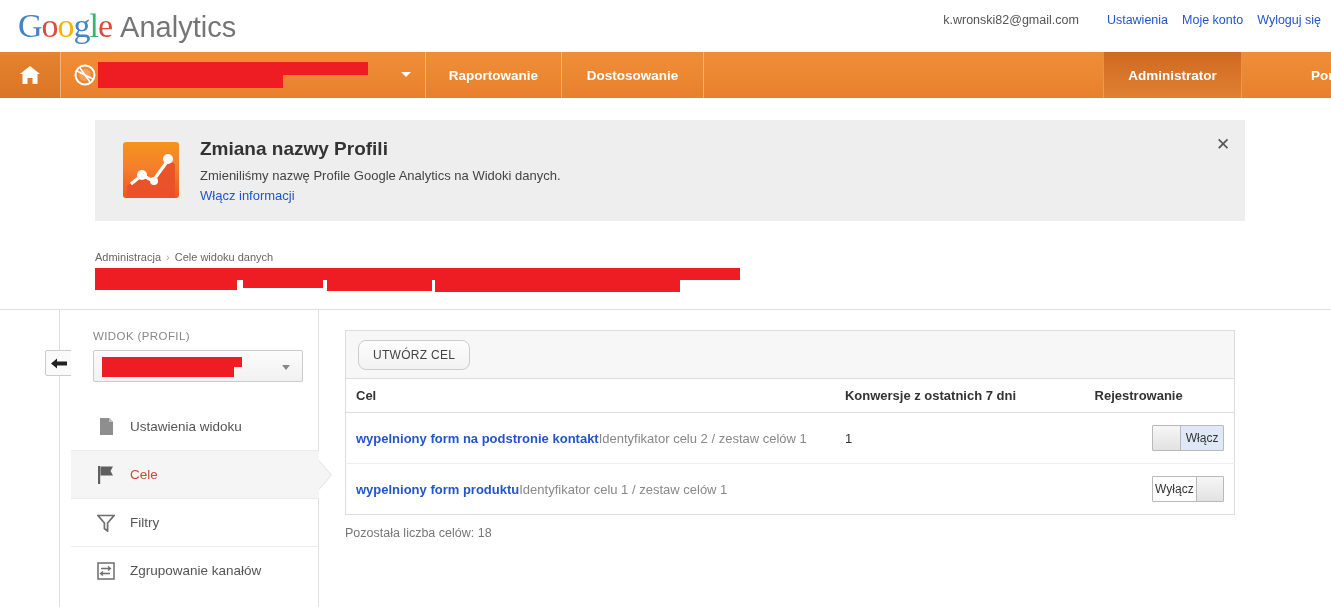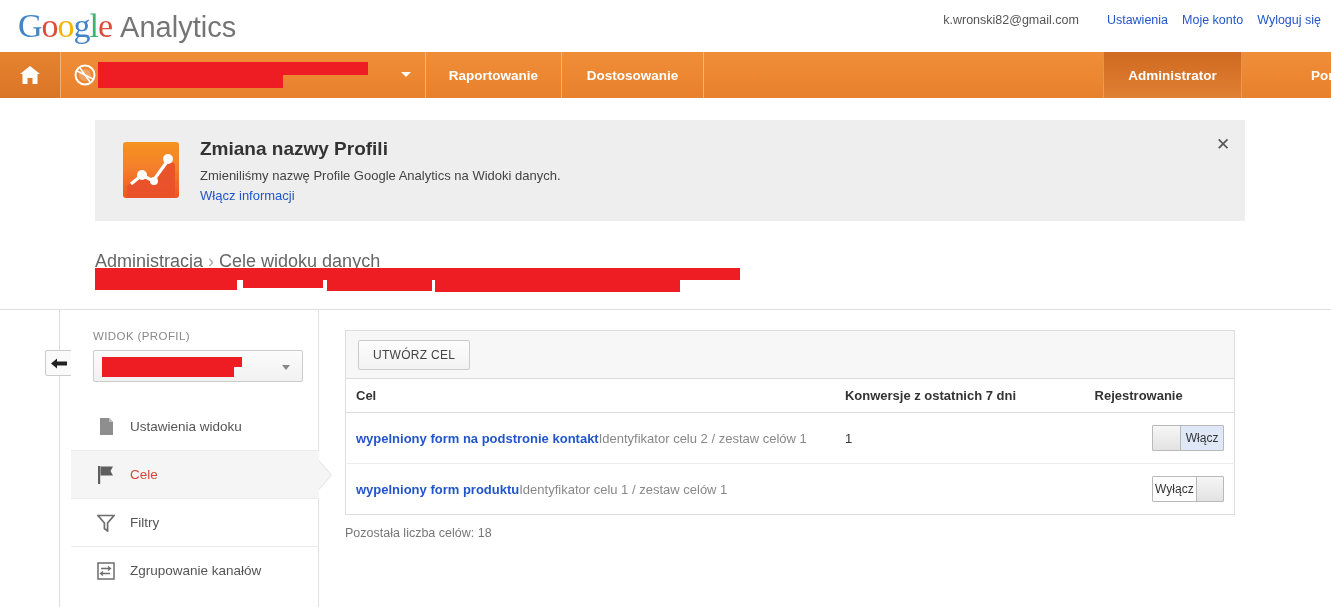--- a/index.html
+++ b/index.html
@@ -64,21 +64,21 @@
   .banner-title { position: absolute; left: 105px; top: 18px; font-size: 19px;
                   font-weight: bold; color: #333; }
   .banner-sub { position: absolute; left: 105px; top: 48px; font-size: 13px; color: #444; }
   .banner-link { position: absolute; left: 105px; top: 68px; font-size: 13px;
                  color: #2255cc; text-decoration: none; cursor: pointer; }
   .banner-close { position: absolute; right: 8px; top: 10px; width: 28px; height: 28px;
                   display: flex; align-items: center; justify-content: center;
                   color: #555; font-size: 17px; cursor: pointer; }
 
   
-  .crumbs { position: absolute; left: 95px; top: 251px; font-size: 18px; color: #666; }
+  .crumbs { position: absolute; left: 95px; top: 251px; font-size: 11px; color: #666; }
   .crumbs .sep { color: #aaa; margin: 0 5px; }
   .title-redact { position: absolute; left: 95px; top: 268px; }
   .title-redact .tr1 { position: absolute; left: 0; top: 0; width: 645px; height: 12px; }
   .title-redact .tr2 { position: absolute; left: 0; top: 11px; width: 142px; height: 11px; }
   .title-redact .tr3 { position: absolute; left: 148px; top: 5px; width: 80px; height: 15px; }
   .title-redact .tr4 { position: absolute; left: 232px; top: 11px; width: 105px; height: 12px; }
   .title-redact .tr5 { position: absolute; left: 340px; top: 0px; width: 245px; height: 24px; }
 
   
   .hrule { position: absolute; left: 0; top: 309px; width: 1331px; height: 1px; background: #e0e0e0; }
@@ -116,21 +116,21 @@
                              border-bottom: 14px solid transparent; border-left: 12px solid #f5f5f5; }
   .side-item.active::before { content: ""; position: absolute; right: -13px; top: 9px;
                               width: 0; height: 0; border-top: 15px solid transparent;
                               border-bottom: 15px solid transparent; border-left: 13px solid #e0e0e0; }
 
   
   .main { position: absolute; left: 345px; top: 330px; width: 890px; }
   .toolbar { height: 48px; background: #f7f7f7; border: 1px solid #ddd;
              border-bottom: none; display: flex; align-items: center; padding-left: 12px; }
   .btn { height: 30px; padding: 0 14px; background: linear-gradient(to bottom,#fdfdfd,#f2f2f2);
-         border: 1px solid #ccc; border-radius: 2px; font-size: 12px; color: #444;
+         border: 1px solid #ccc; border-radius: 8px; font-size: 12px; color: #444;
          letter-spacing: .3px; cursor: pointer; font-family: "Liberation Sans", sans-serif; }
   table.goals { width: 890px; border-collapse: collapse; background: #fff;
                 border: 1px solid #ddd; }
   table.goals th { text-align: left; font-size: 13px; color: #333; font-weight: bold;
                    padding: 9px 10px; border-bottom: 1px solid #ddd; }
   table.goals td { padding: 12px 10px; border-bottom: 1px solid #eee; font-size: 13px;
                    vertical-align: middle; }
   table.goals tr:last-child td { border-bottom: none; }
   .col-name { width: 490px; }
   .col-conv { width: 250px; }

